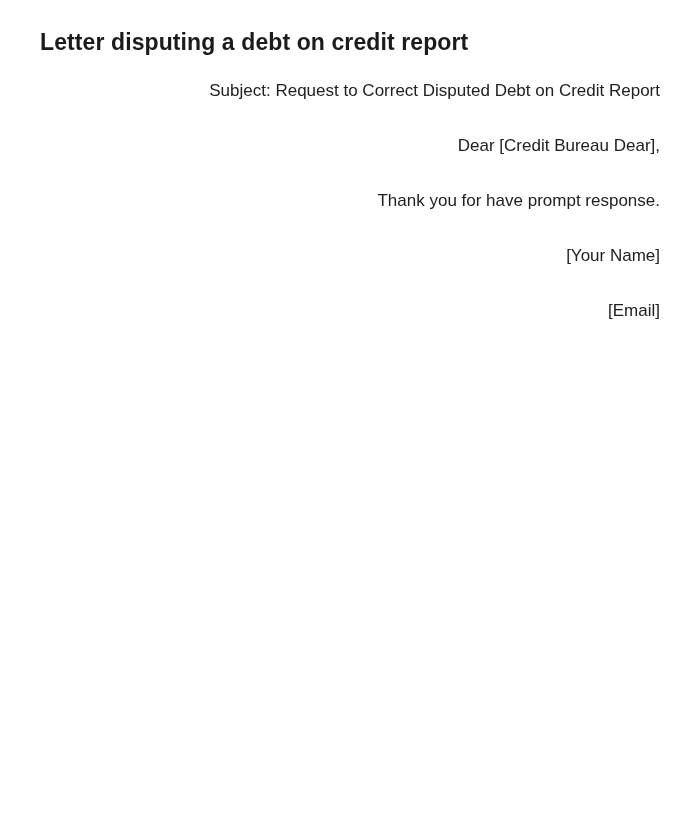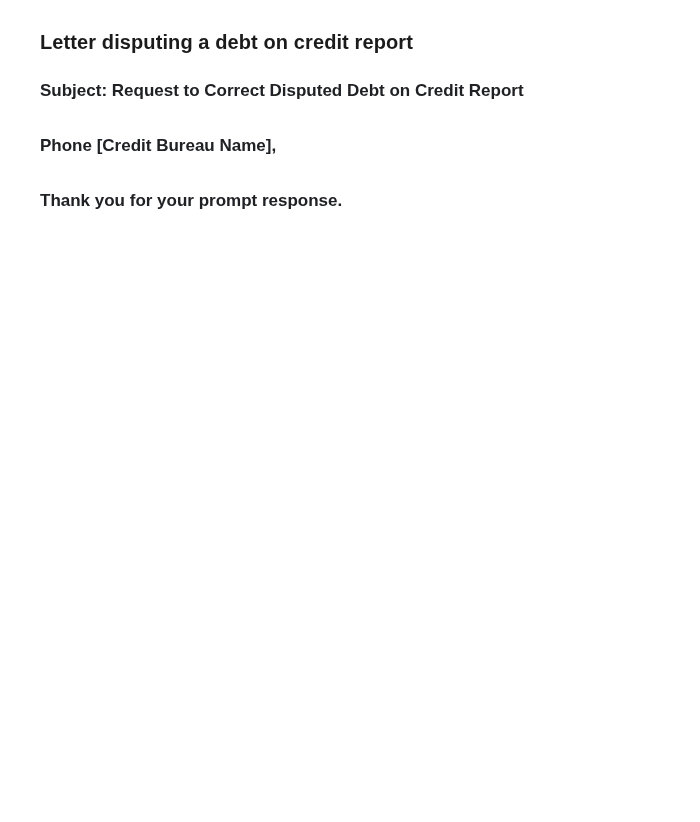--- a/index.html
+++ b/index.html
@@ -12,49 +12,52 @@
     height: 822px;
     box-sizing: border-box;
     background: #ffffff;
     padding: 27px 40px 0 40px;
     overflow: hidden;
     font-family: "Liberation Sans", "DejaVu Sans", sans-serif;
     color: #202124;
   }
   .doc-title {
     margin: 0 0 16px 0;
-    font-size: 20px;
+    font-size: 23px;
     line-height: 30px;
     font-weight: 700;
     color: #1b1b1b;
     letter-spacing: 0.1px;
   }
   .para {
     margin: 0 0 20px 0;
     max-width: 620px;
     font-size: 17px;
     line-height: 35px;
-    font-weight: 700;
+    font-weight: 400;
     white-space: pre-line;
     color: #202124;
+    text-align: right;
   }
 </style>
 </head>
 <body>
 
 <div class="page">
 
   <h1 class="doc-title">Letter disputing a debt on credit report</h1>
 
   <p class="para">Subject: Request to Correct Disputed Debt on Credit Report</p>
 
-  <p class="para">Phone [Credit Bureau Name],</p>
+  <p class="para">Dear [Credit Bureau Dear],</p>
 
 
 
-  <p class="para">Thank you for your prompt response.</p>
+  <p class="para">Thank you for have prompt response.</p>
+
+
+  <p class="para">[Your Name]</p>
 
 
 
-
-
+  <p class="para">[Email]</p>
 
 </div>
 
 </body></html>

